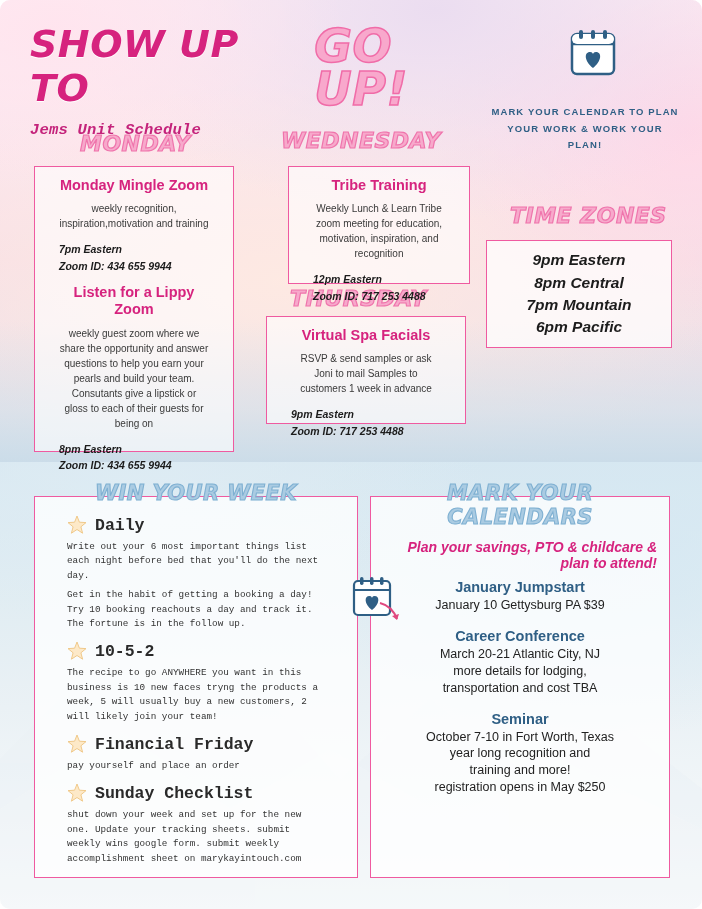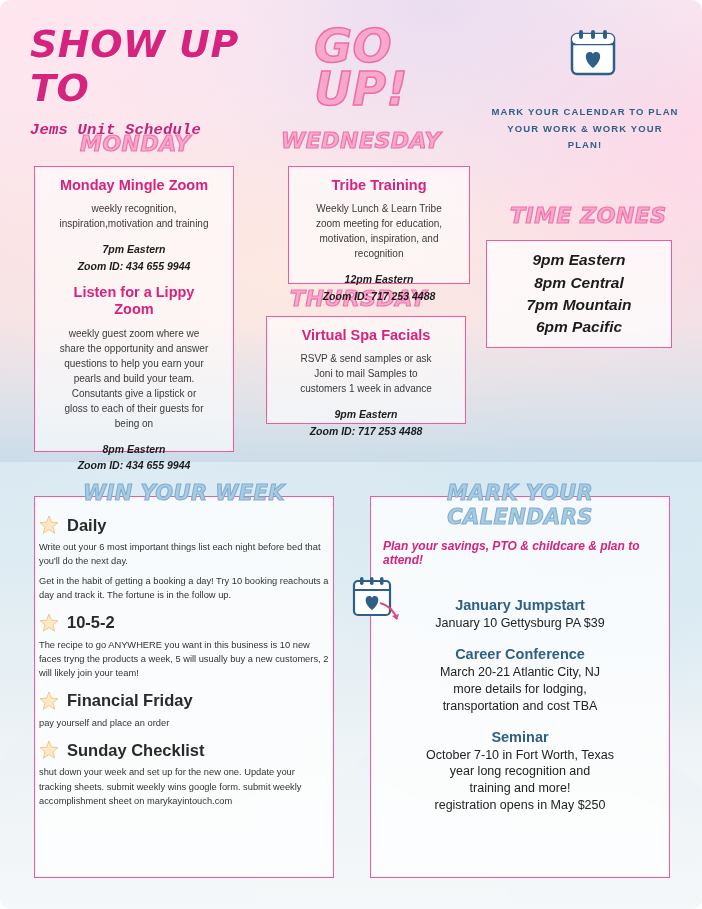--- a/index.html
+++ b/index.html
@@ -101,56 +101,56 @@
   }
   .box-title {
     text-align: center;
     font-weight: 700; font-size: 14.5px; color: #d6237e;
     margin-bottom: 7px; line-height: 1.2;
   }
   .box-body {
     text-align: center; font-size: 10px; color: #3a3a3a; line-height: 1.5;
   }
   .box-time {
-    text-align: center; font-style: italic; font-weight: 700;
+    font-style: italic; font-weight: 700;
     font-size: 10.5px; color: #1c1c1c; line-height: 1.55;
     margin-top: 10px;
   }
   #box-monday-mingle { left: 34px; top: 166px; width: 200px; height: 114px; border-bottom: none; }
   #box-lippy { left: 34px; top: 280px; width: 200px; height: 172px; border-top: none; padding-top: 4px; }
   #box-tribe { left: 266px; top: 166px; width: 182px; height: 118px; margin-left: 22px; }
   #box-spa { left: 266px; top: 316px; width: 200px; height: 108px; }
   #box-timezones { left: 486px; top: 240px; width: 186px; height: 108px;
      display:flex; align-items:center; justify-content:center; background: rgba(255,255,255,0.72); }
   .tz-list {
     text-align: center; font-style: italic; font-weight: 700;
     font-size: 15.5px; color: #1c1c1c; line-height: 1.45;
   }
   
   .panel {
     position: absolute;
     background: rgba(255,255,255,0.78);
     border: 1.6px solid #ef5aa0;
   }
-  #panel-win { left: 34px; top: 496px; width: 300px; height: 382px; padding: 14px 4px; }
+  #panel-win { left: 34px; top: 496px; width: 324px; height: 382px; padding: 14px 32px; }
   #panel-cal { left: 370px; top: 496px; width: 300px; height: 382px; padding: 14px 12px; }
   .panel-h {
     text-align: center;
     font-family: "DejaVu Sans", sans-serif;
     font-weight: 800; font-style: italic;
     font-size: 21px; color: #aacbe2;
     -webkit-text-stroke: 1.1px #7fb0d2;
     letter-spacing: .4px;
     margin-top: -30px; margin-bottom: 10px;
   }
   .panel-sub {
-    text-align:left; font-style: italic; font-weight: 700;
-    font-size: 12px; color: #d6237e; margin-bottom: 30px;
-  }
-  .item { margin-bottom: 10px; }
+    text-align:right; font-style: italic; font-weight: 700;
+    font-size: 14px; color: #d6237e; margin-bottom: 8px;
+  }
+  .item { margin-bottom: 10px; font-family: Liberation Mono, monospace; }
   .item-head { display: flex; align-items: center; gap: 8px; }
   .star { width: 20px; height: 20px; flex: 0 0 20px; }
   .item-title { font-size: 16.5px; font-weight: 700; color: #2a2a2a; }
   .item-p { font-size: 9.3px; color: #333; line-height: 1.55; margin-top: 5px; }
   
   .ev { text-align: center; margin-bottom: 14px; }
   .ev-title { font-size: 14.5px; font-weight: 700; color: #2f5f85; margin-bottom: 2px; }
   .ev-line { font-size: 12.5px; color: #222; line-height: 1.35; }
   .cal2 { position: absolute; left: 352px; top: 575px; width: 40px; height: 42px; }
   .arrow { position:absolute; left: 378px; top: 601px; width: 24px; height: 22px; }

